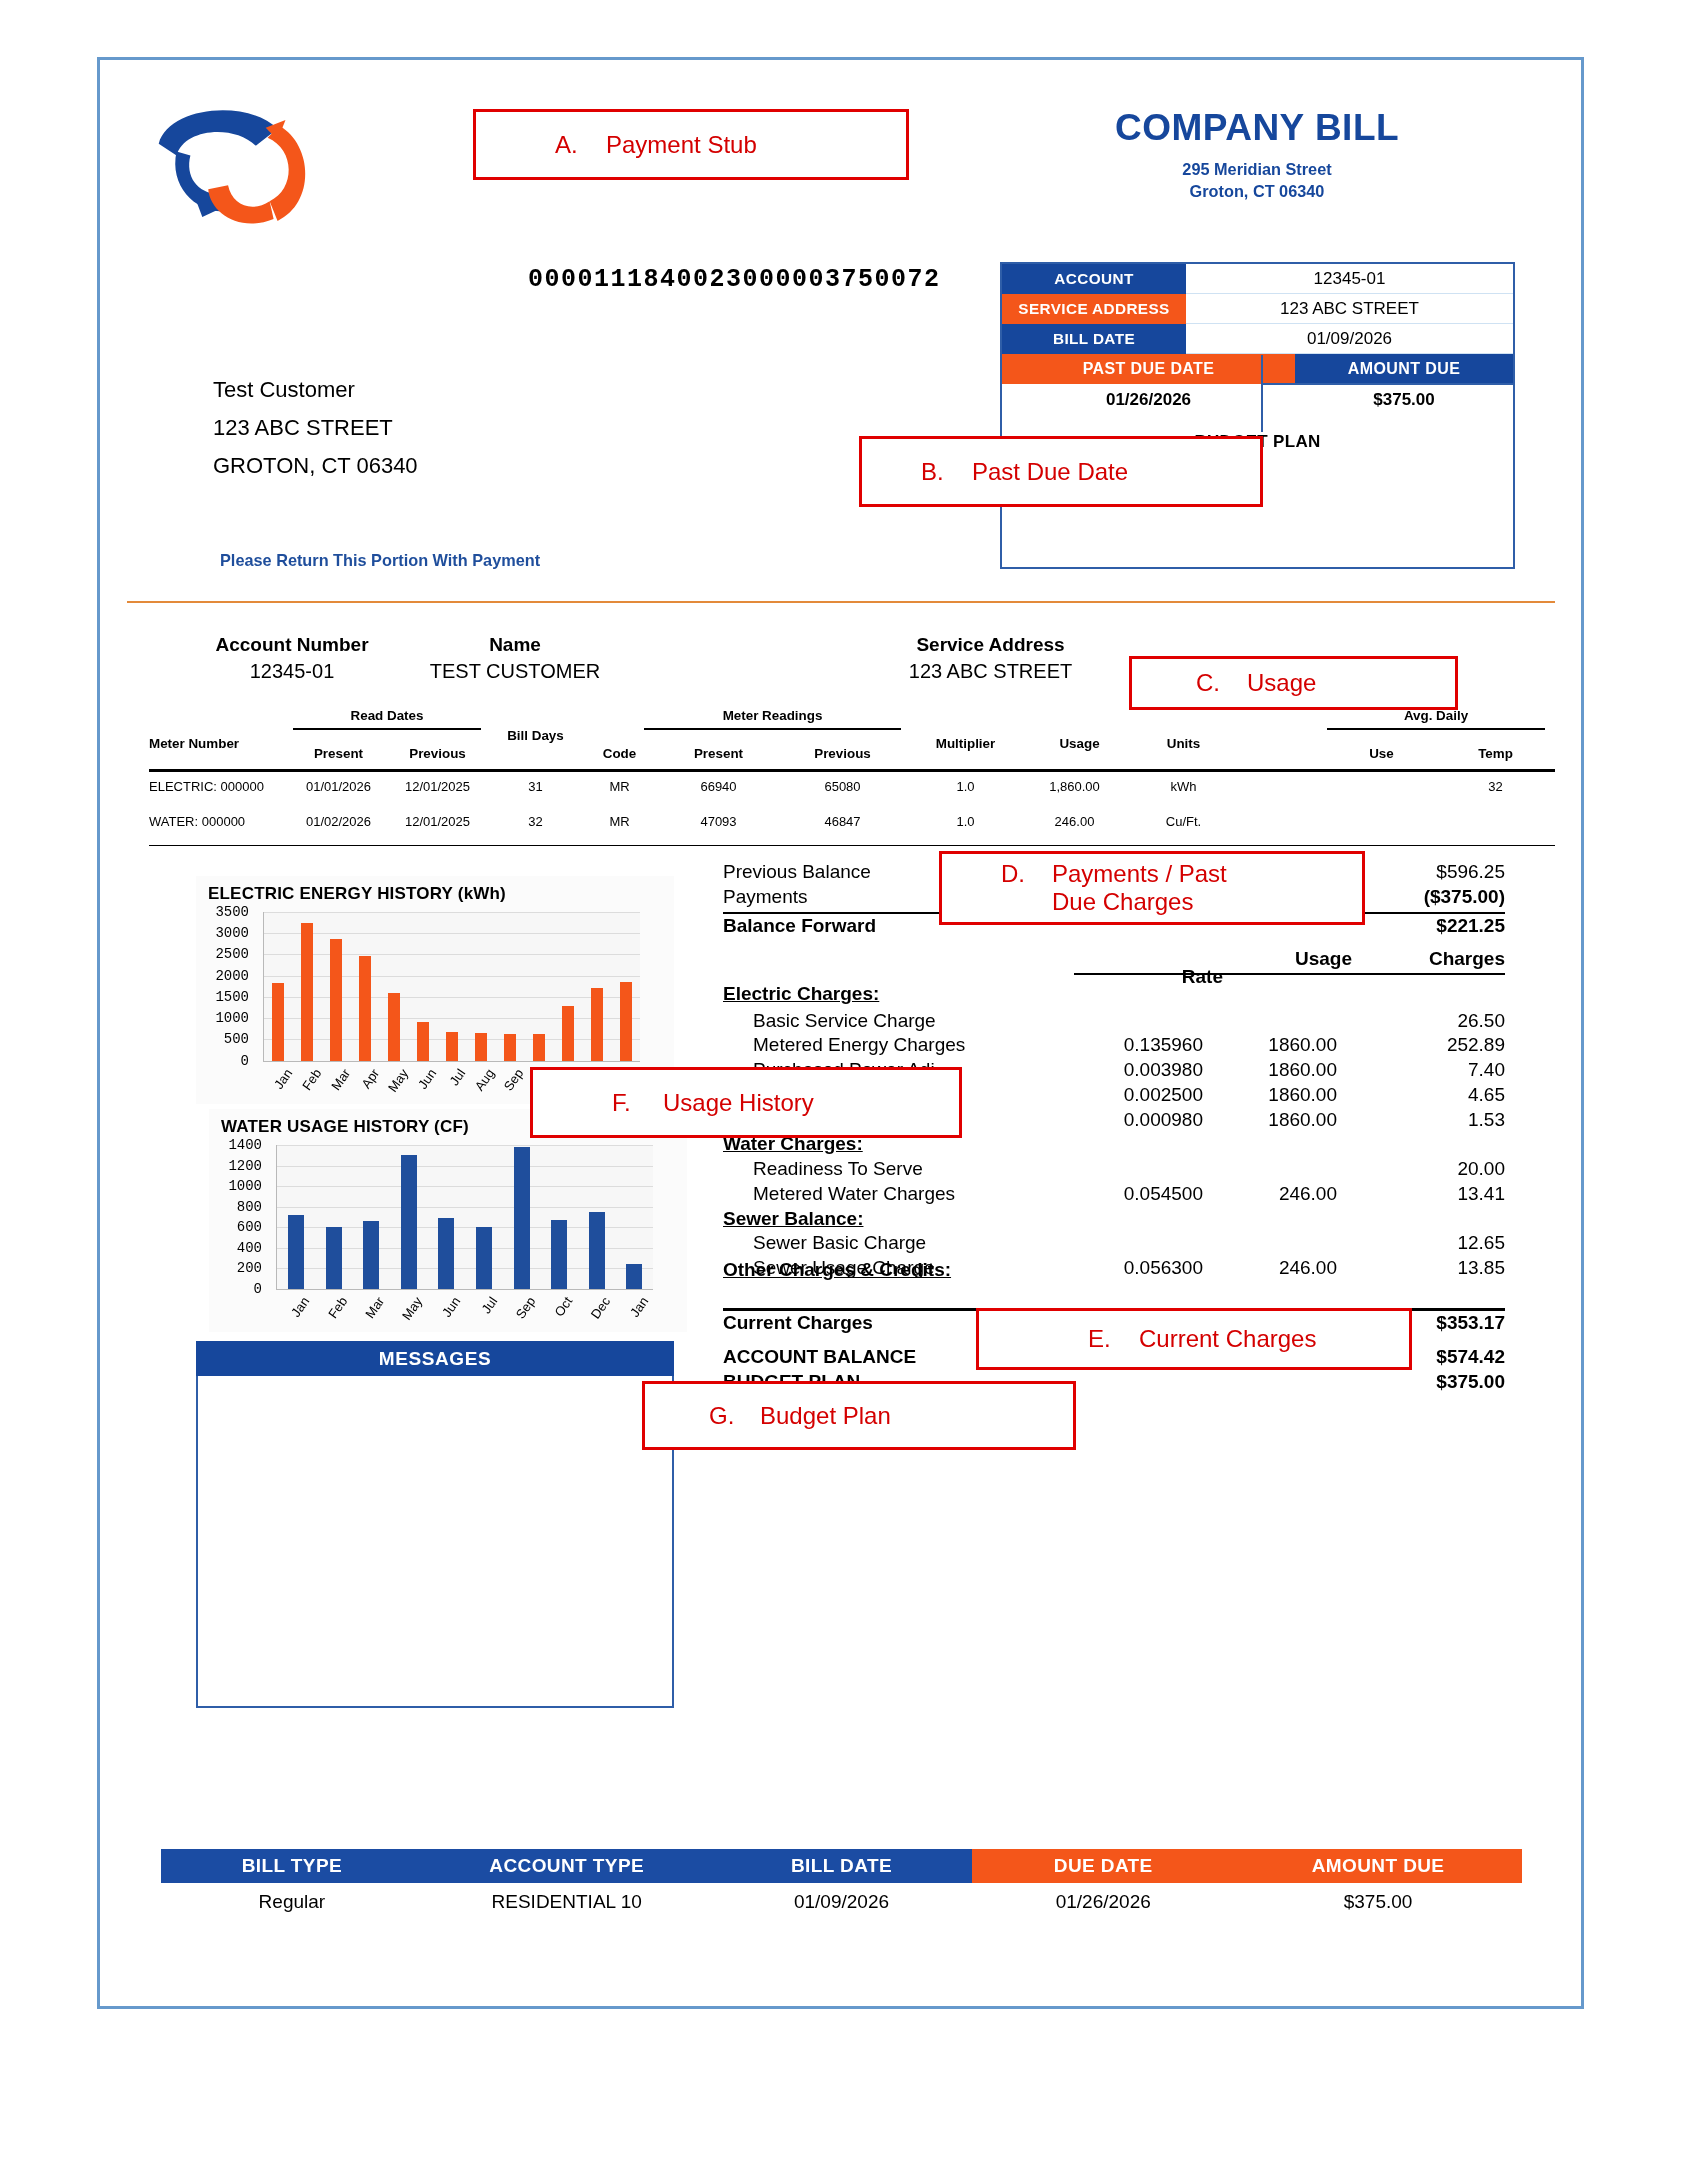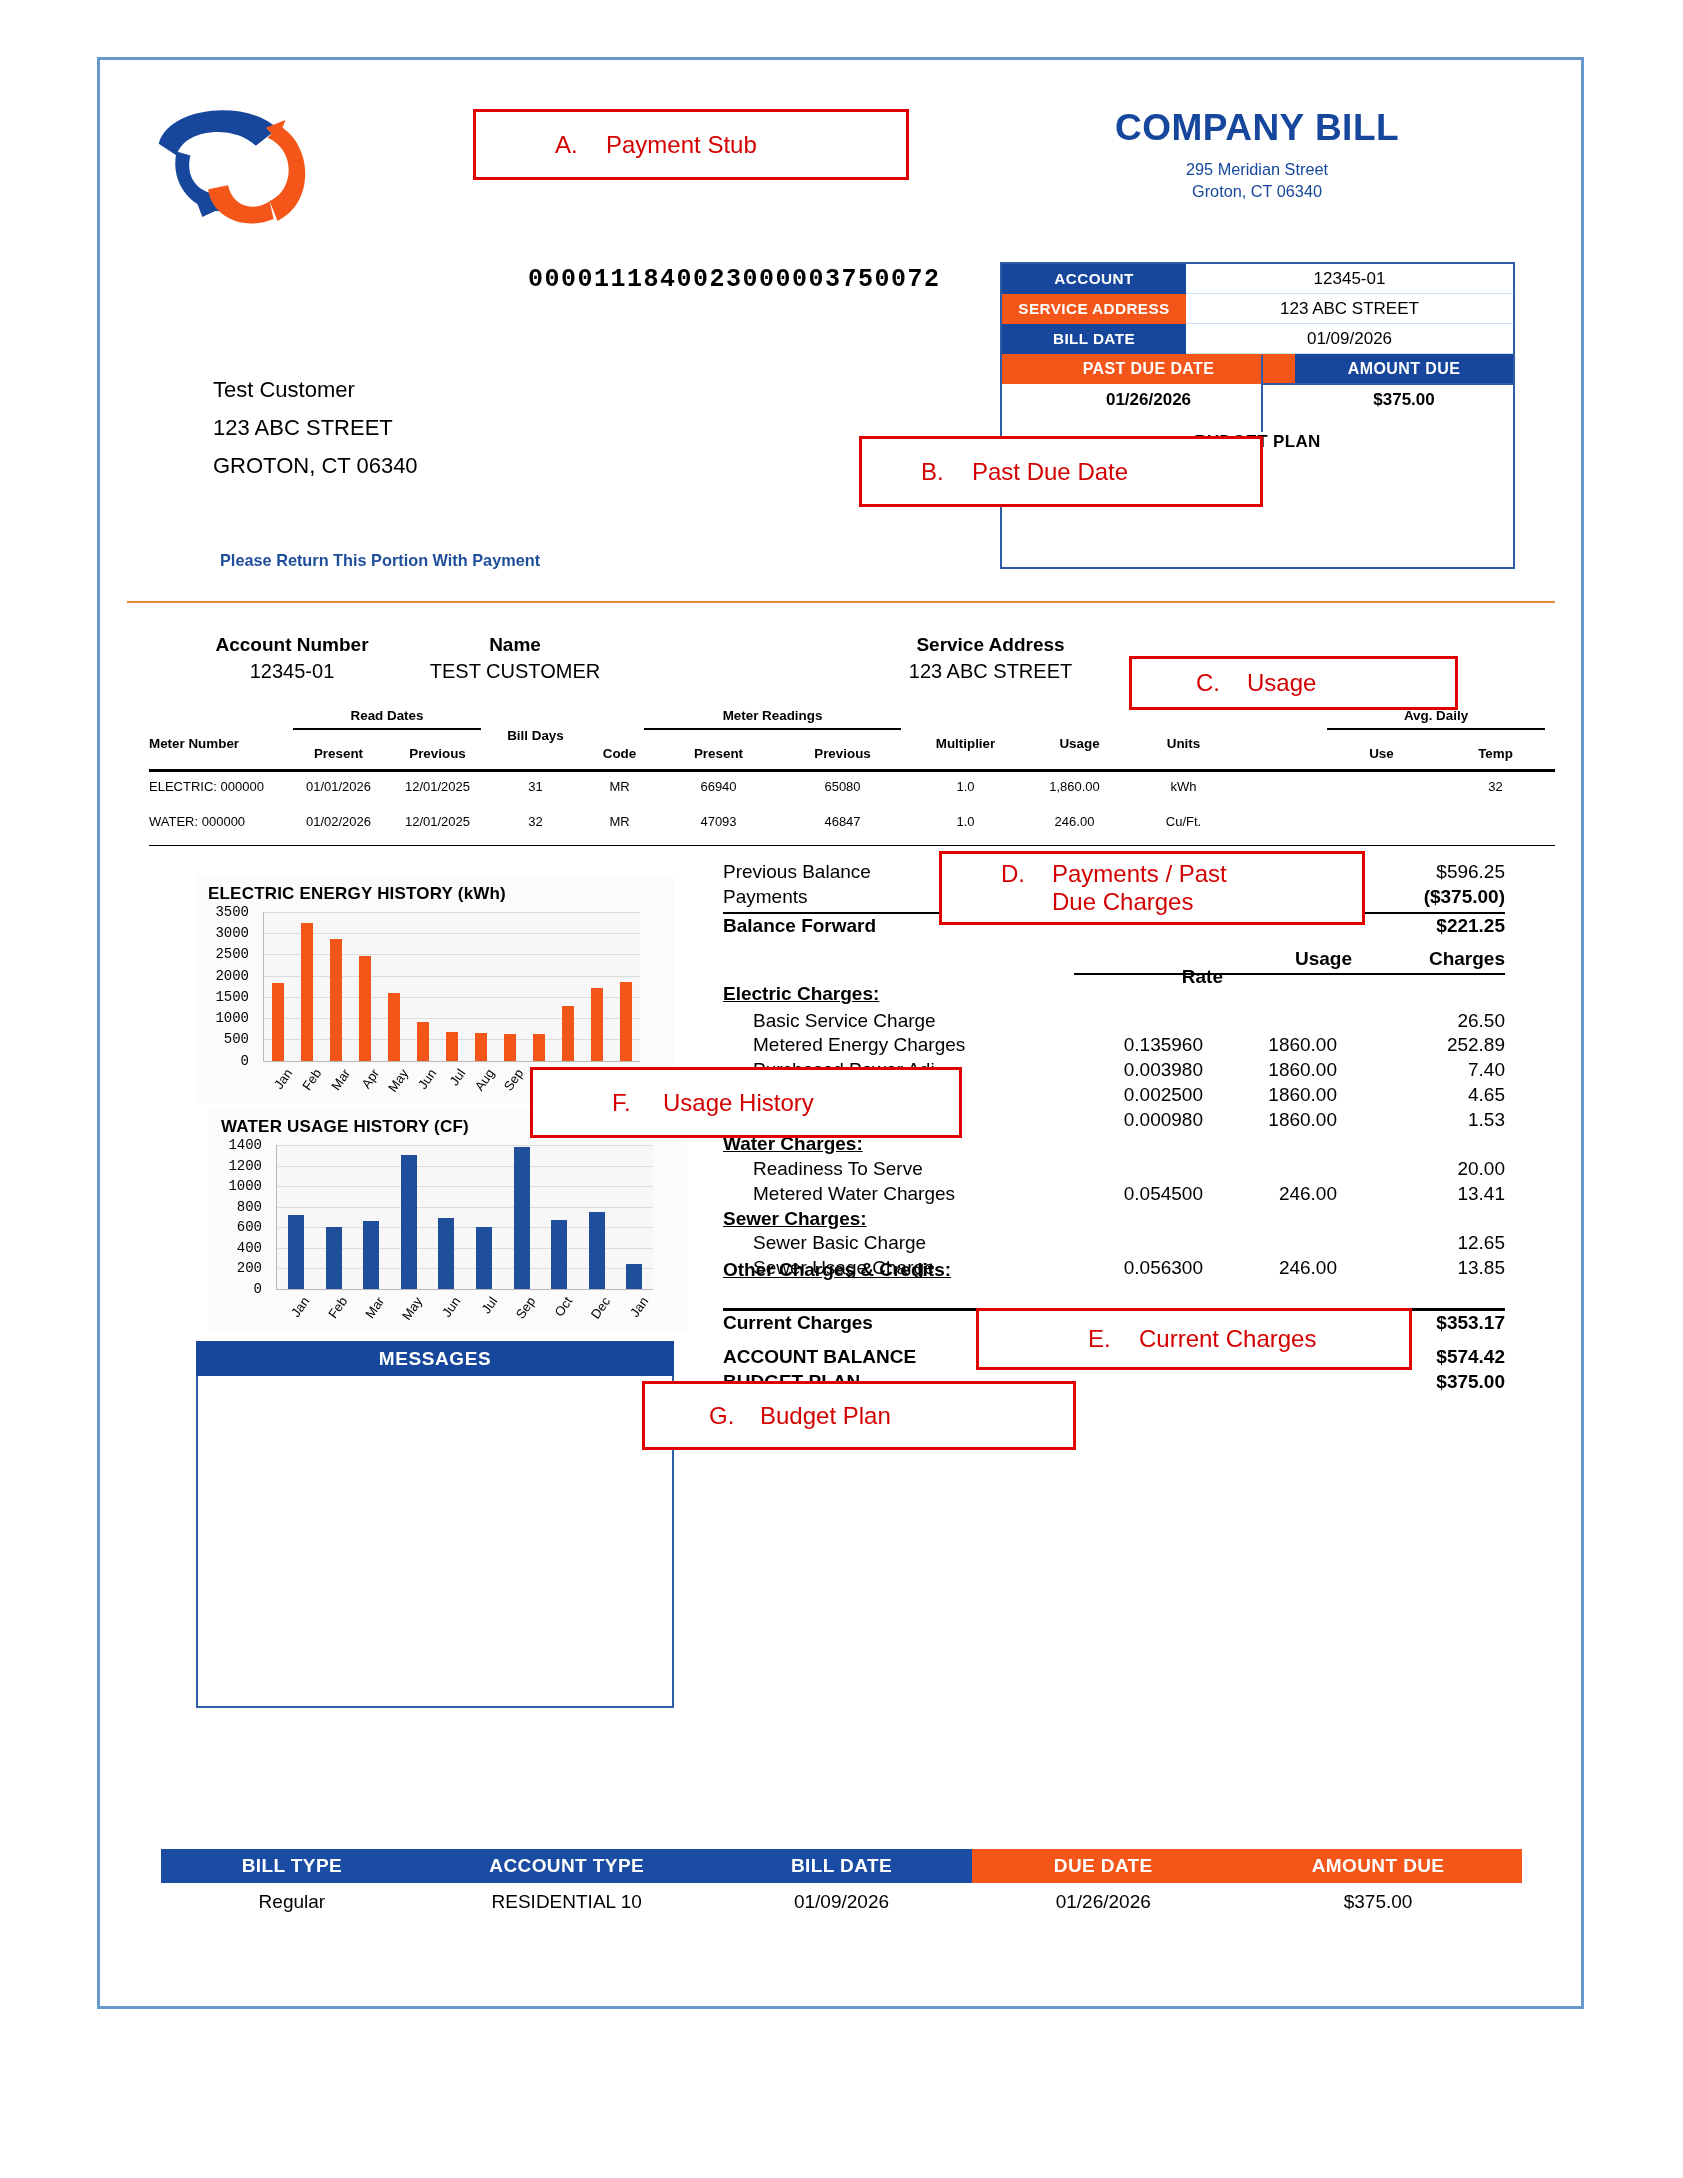--- a/index.html
+++ b/index.html
@@ -29,21 +29,21 @@
   .callout .txt{ display:inline-block; }
 
   
   .co-name{
     position:absolute; left:1049px; top:107px; width:416px;
     font-size:37px; font-weight:bold; color:#16479c; letter-spacing:0.5px;
     text-align:center;
   }
   .co-addr{
     position:absolute; left:1049px; top:158px; width:416px;
-    font-size:16.3px; font-weight:normal; color:#16479c; line-height:1.35;
+    font-size:16.3px; font-weight:bold; color:#16479c; line-height:1.35;
     text-align:center;
   }
 
   
   .ocr{
     position:absolute; left:528px; top:265px;
     font-family:"Liberation Mono","DejaVu Sans Mono",monospace;
     font-size:25px; font-weight:bold; letter-spacing:1.5px;
   }
 
@@ -408,21 +408,21 @@
   <div class="lbl u" style="left:0; top:272px;">Water Charges:</div>
 
   <div class="lbl" style="left:30px; top:297px;">Readiness To Serve</div>
   <div class="amt" style="left:653px; top:297px;">20.00</div>
 
   <div class="lbl" style="left:30px; top:322px;">Metered Water Charges</div>
   <div class="rate" style="left:351px; top:322px;">0.054500</div>
   <div class="use" style="left:495px; top:322px;">246.00</div>
   <div class="amt" style="left:653px; top:322px;">13.41</div>
 
-  <div class="lbl u" style="left:0; top:347px;">Sewer Charges:</div>
+  <div class="lbl u" style="left:0; top:347px;">Sewer Balance:</div>
 
   <div class="lbl" style="left:30px; top:371px;">Sewer Basic Charge</div>
   <div class="amt" style="left:653px; top:371px;">12.65</div>
 
   <div class="lbl" style="left:30px; top:396px;">Sewer Usage Charge</div>
   <div class="rate" style="left:351px; top:396px;">0.056300</div>
   <div class="use" style="left:495px; top:396px;">246.00</div>
   <div class="amt" style="left:653px; top:396px;">13.85</div>
 
   <div class="lbl u" style="left:0; top:398px;text-align:center;">Other Charges &amp; Credits:</div>

